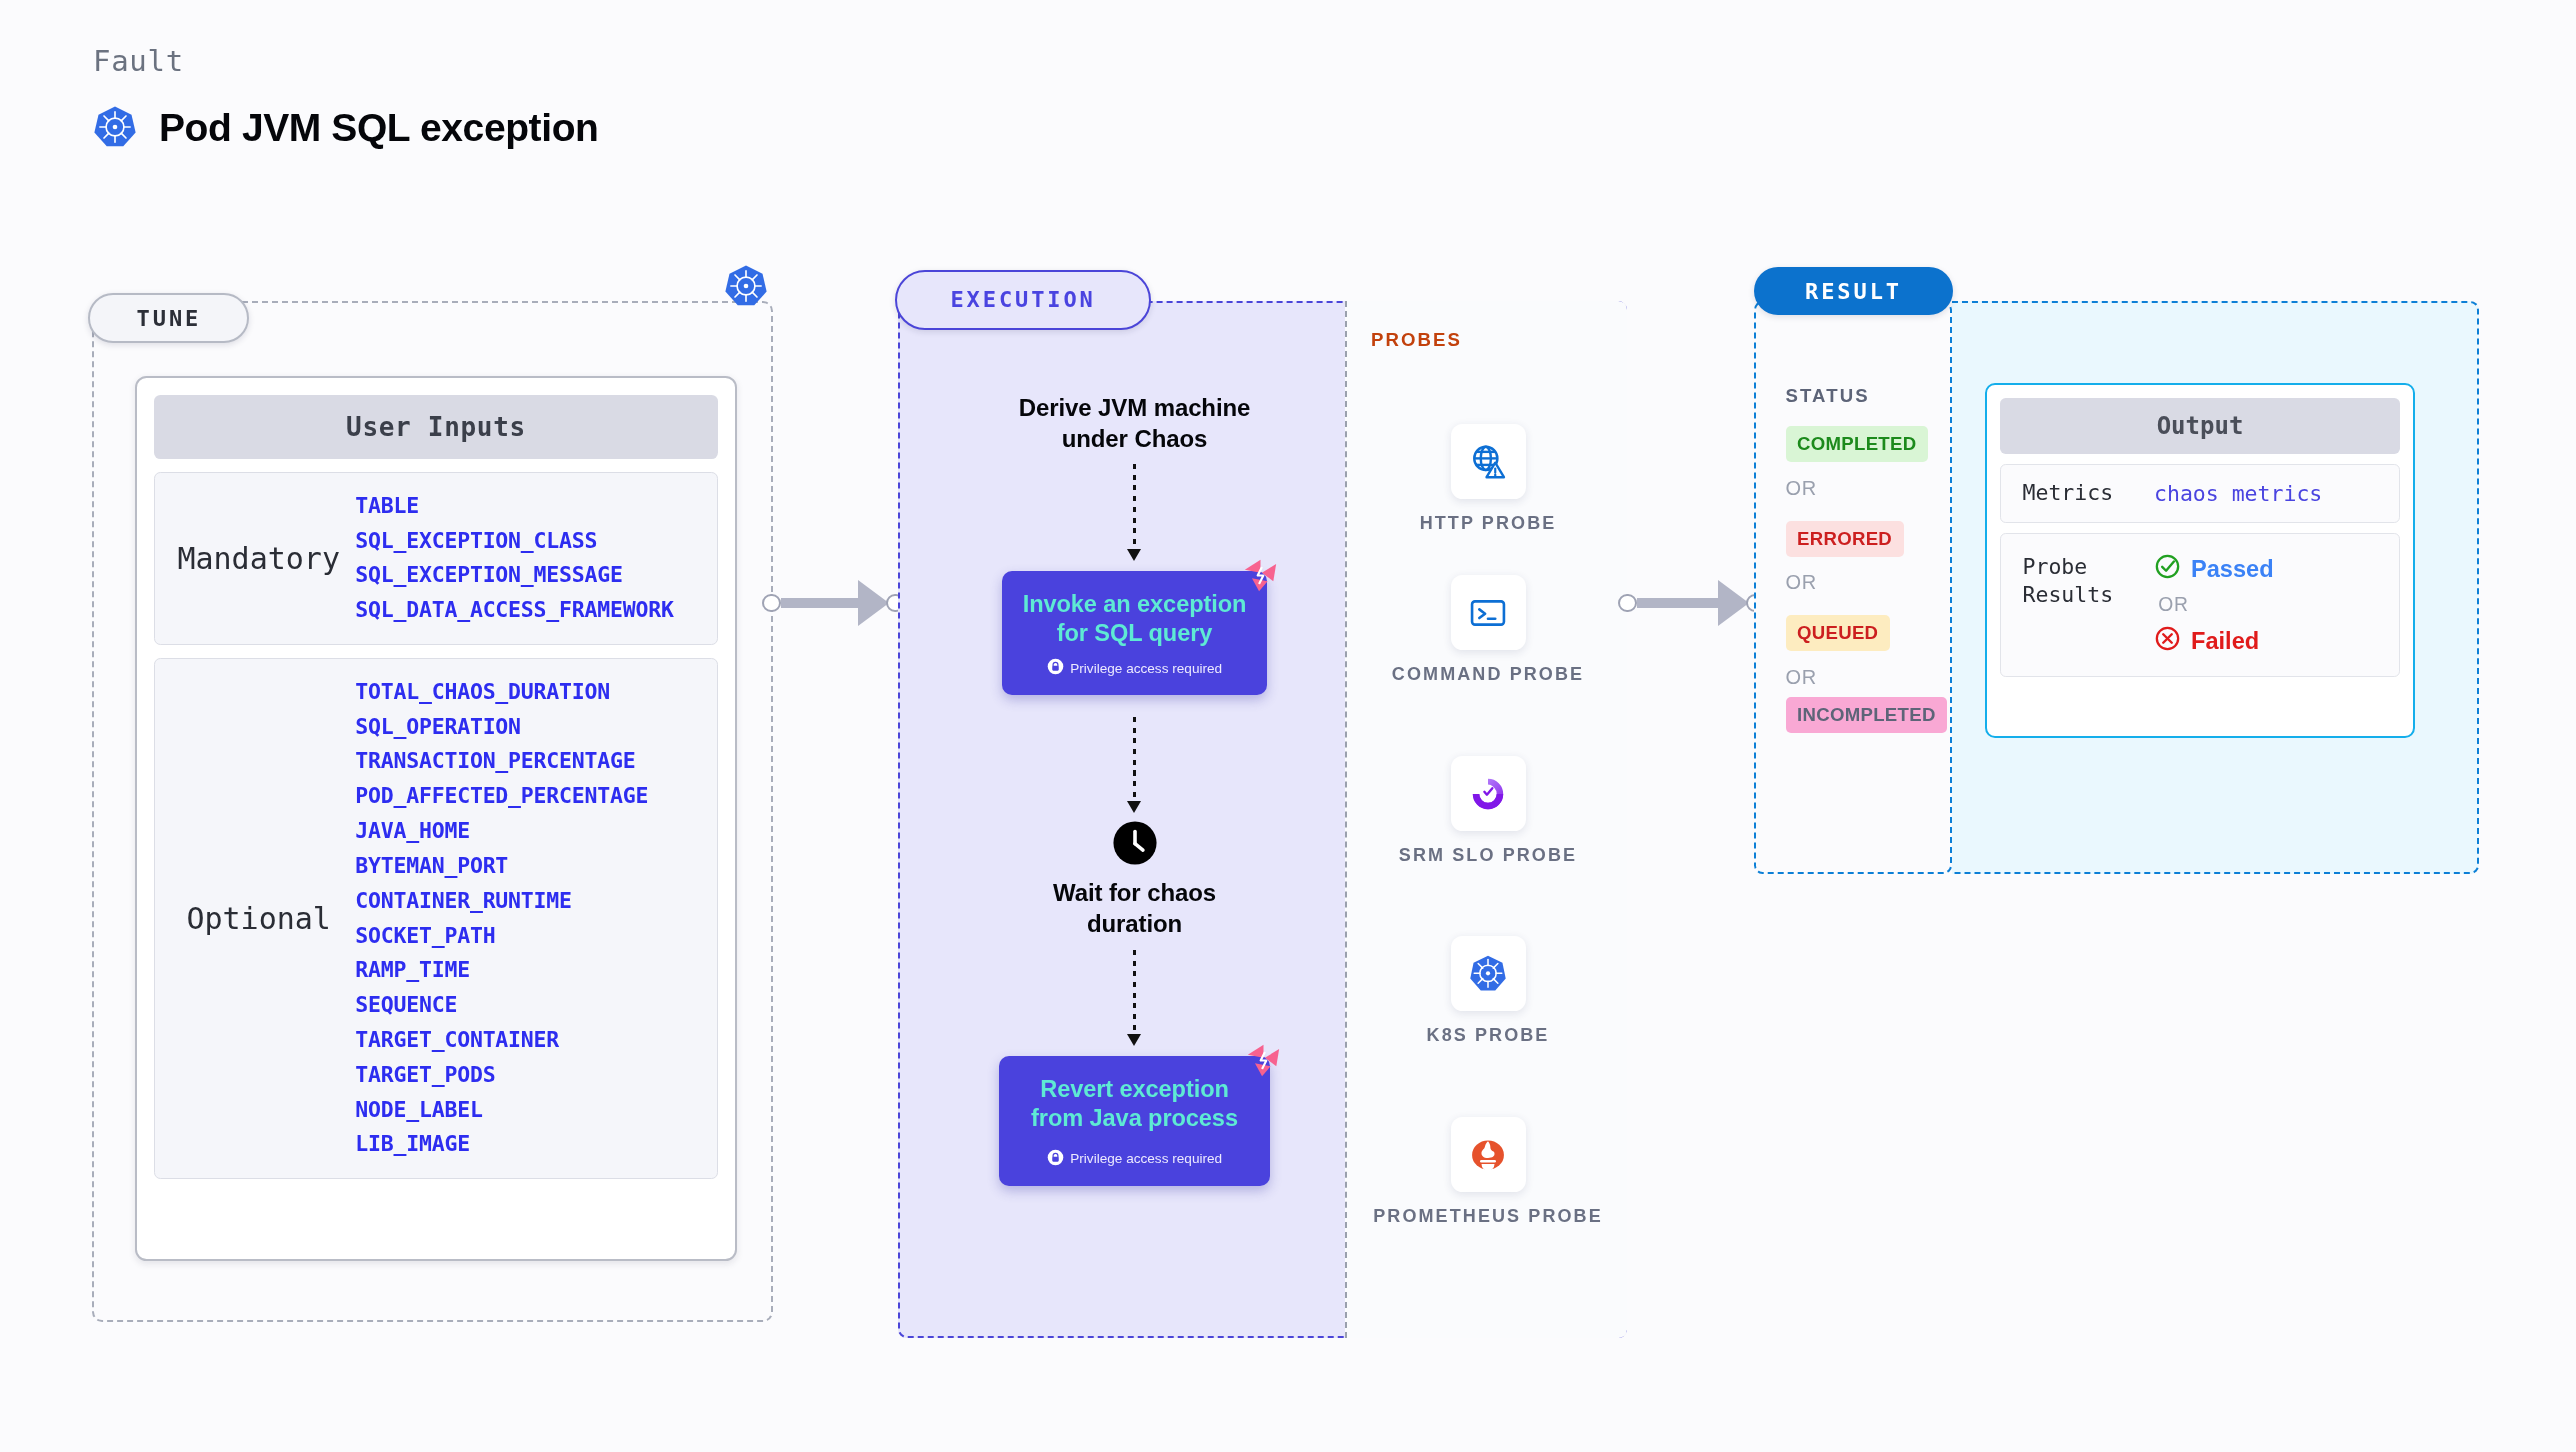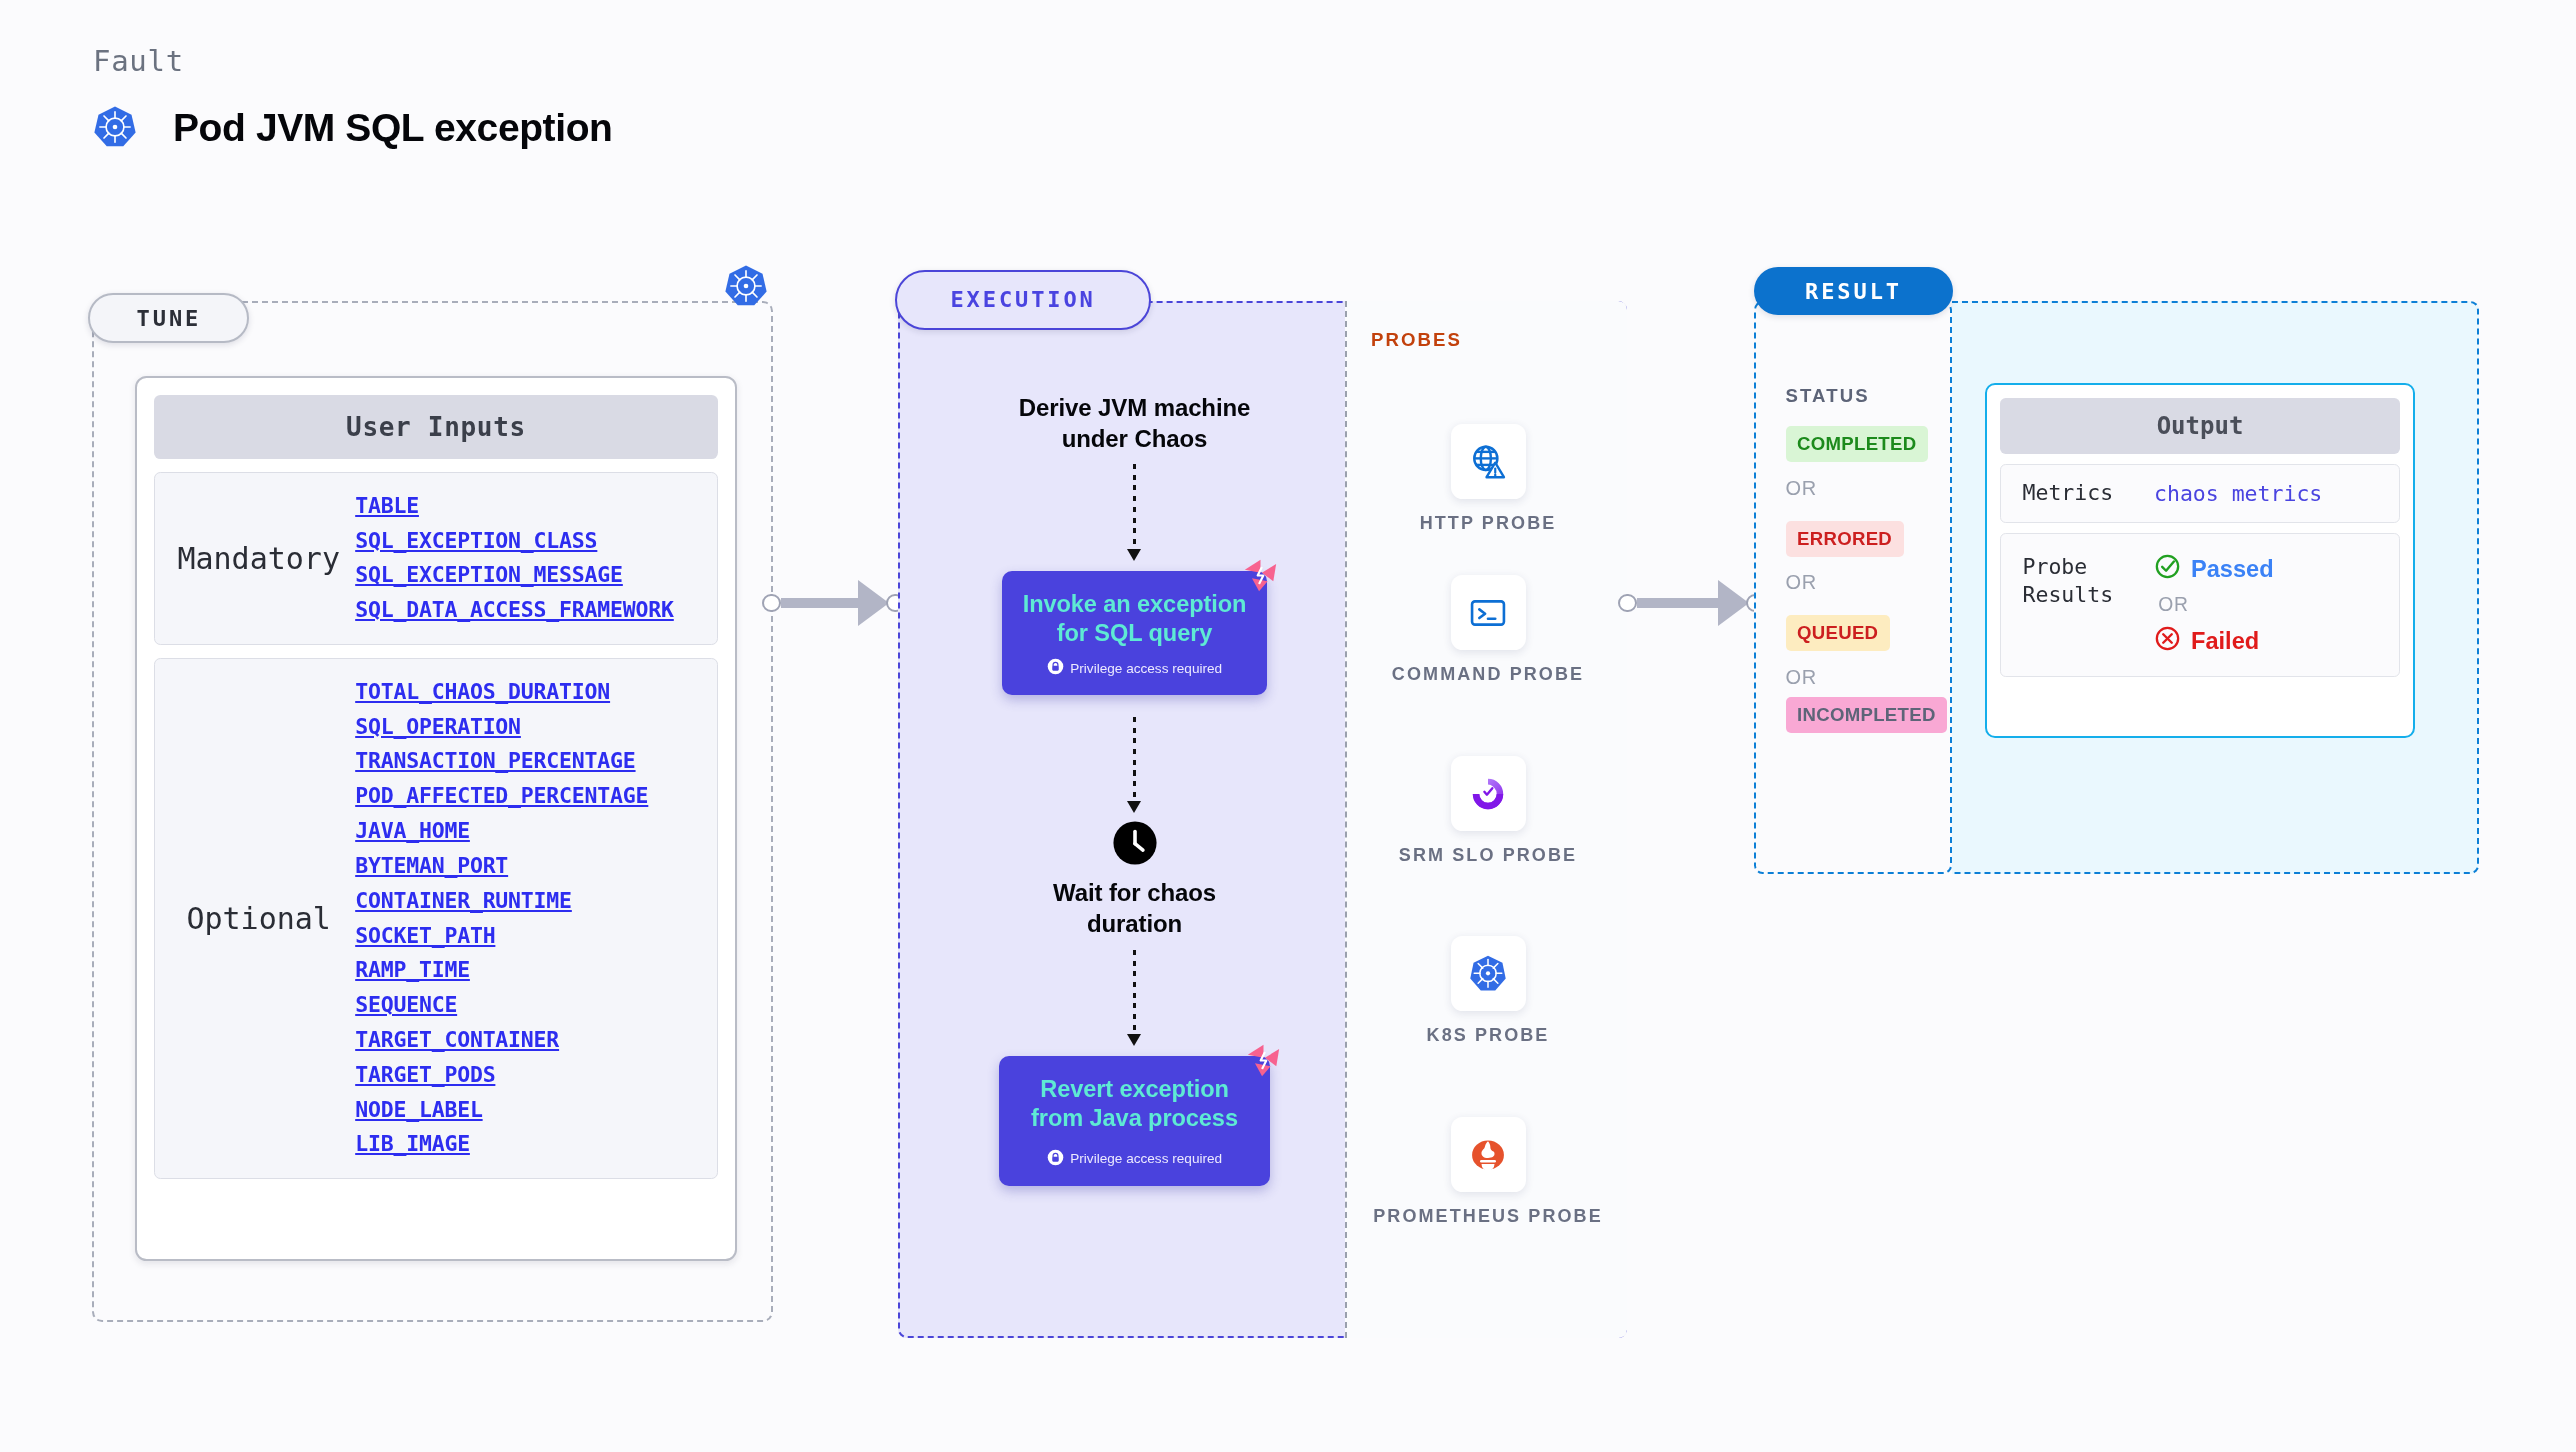--- a/index.html
+++ b/index.html
@@ -11,21 +11,21 @@
     position: relative;
     overflow: hidden;
   }
 
   
   #header { position: absolute; left: 93px; top: 44px; }
   #fault-label {
     font-family: "DejaVu Sans Mono", monospace;
     font-size: 29px; color: #6b7280; letter-spacing: 0.7px;
   }
-  #title-row { display: flex; align-items: center; gap: 36px; margin-top: 27px; }
+  #title-row { display: flex; align-items: center; gap: 22px; margin-top: 27px; }
   #title-text {
     font-size: 39px; font-weight: 700; color: #05060a;
     letter-spacing: -0.4px;
   }
 
   
   .stage { position: absolute; }
   .stage-box {
     position: absolute; inset: 0;
     border-radius: 10px;
@@ -73,21 +73,20 @@
     flex: 0 0 193px; text-align: center;
     font-family: "DejaVu Sans Mono", monospace;
     font-size: 30px; color: #2a2d35;
   }
   .param-list { flex: 1; }
   .param-item {
     font-family: "DejaVu Sans Mono", monospace;
     font-size: 21.5px; font-weight: 700; color: #2d2df0;
     line-height: 1.62; letter-spacing: -0.2px;
     white-space: nowrap;
-    text-decoration: underline;
   }
 
   
   #exec-stage { left: 898px; top: 301px; width: 729px; height: 1037px; }
   #exec-stage .stage-box {
     border: 2.9px dashed #4b45d8; background: #e7e6fb; border-radius: 8.6px;
   }
   #exec-pill {
     left: -2.9px; top: -31.5px; width: 256px; height: 60px;
     background: #e7e6fb; border: 2.9px solid #4b45d8; color: #4a44e0;

